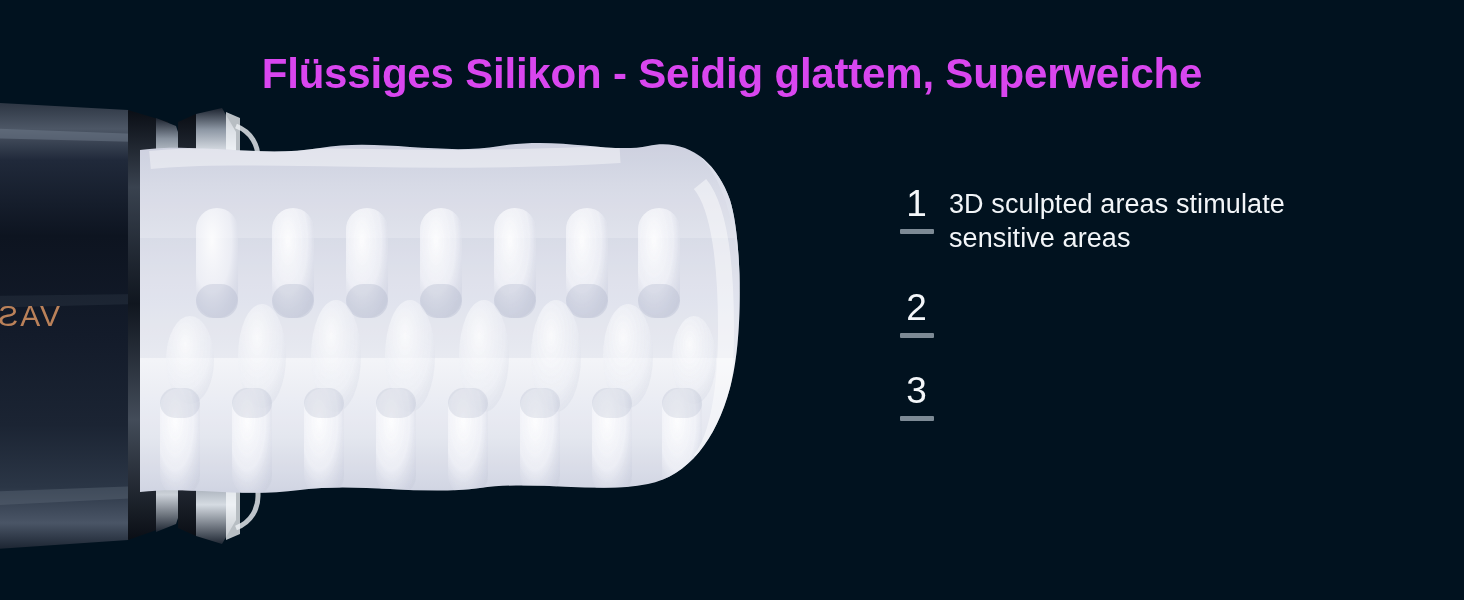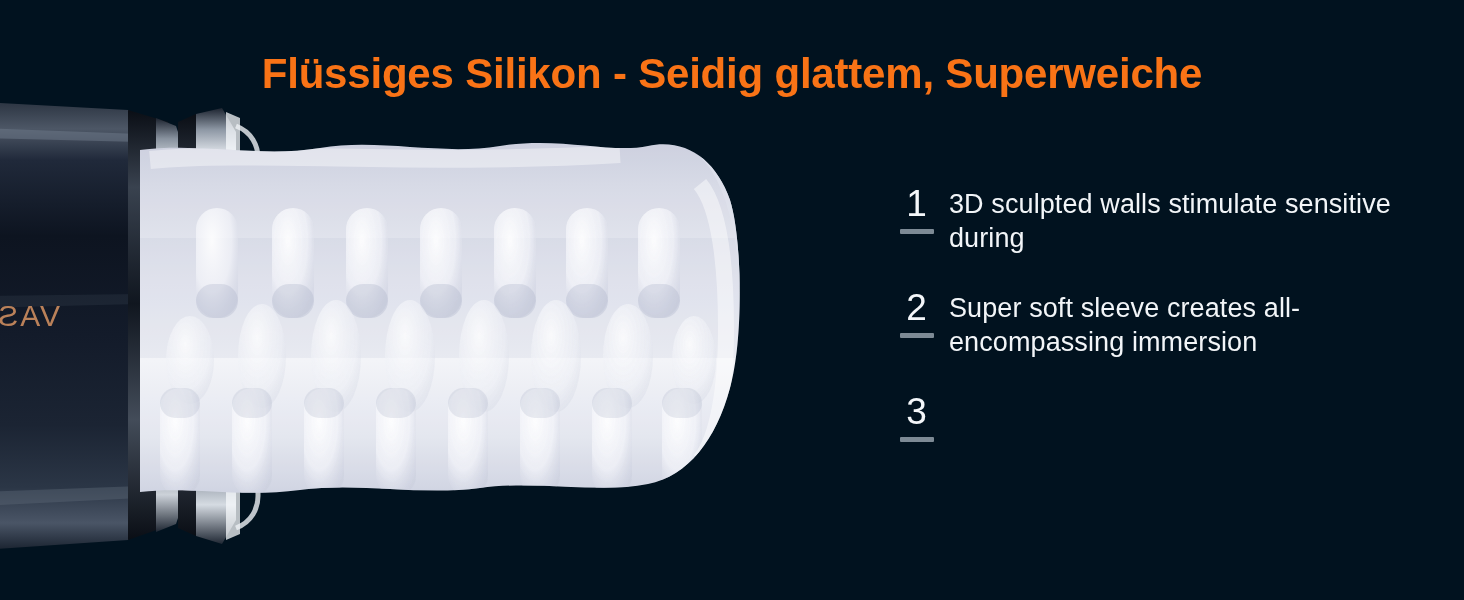--- a/index.html
+++ b/index.html
@@ -21,21 +21,21 @@
   
   .title {
     position: absolute;
     top: 50px;
     left: 0;
     width: 1464px;
     text-align: center;
     font-size: 42px;
     font-weight: bold;
     letter-spacing: -0.2px;
-    color: #f97316;
+    color: #d946ef;
     line-height: 1.15;
     white-space: nowrap;
   }
 
   
   .product {
     position: absolute;
     left: 0;
     top: 88px;
     width: 830px;
@@ -272,29 +272,28 @@
 
   <div class="title">Flüssiges Silikon - Seidig glattem, Superweiche</div>
 
   <div class="features">
 
     <div class="feature">
       <div class="num-wrap">
         <div class="num">1</div>
         <div class="num-rule"></div>
       </div>
-      <div class="feature-text">3D sculpted walls stimulate sensitive during</div>
+      <div class="feature-text">3D sculpted areas stimulate sensitive areas</div>
     </div>
 
     <div class="feature">
       <div class="num-wrap">
         <div class="num">2</div>
         <div class="num-rule"></div>
       </div>
-      <div class="feature-text">Super soft sleeve creates all-encompassing immersion</div>
     </div>
 
     <div class="feature">
       <div class="num-wrap">
         <div class="num">3</div>
         <div class="num-rule"></div>
       </div>
     </div>
 
   </div>

